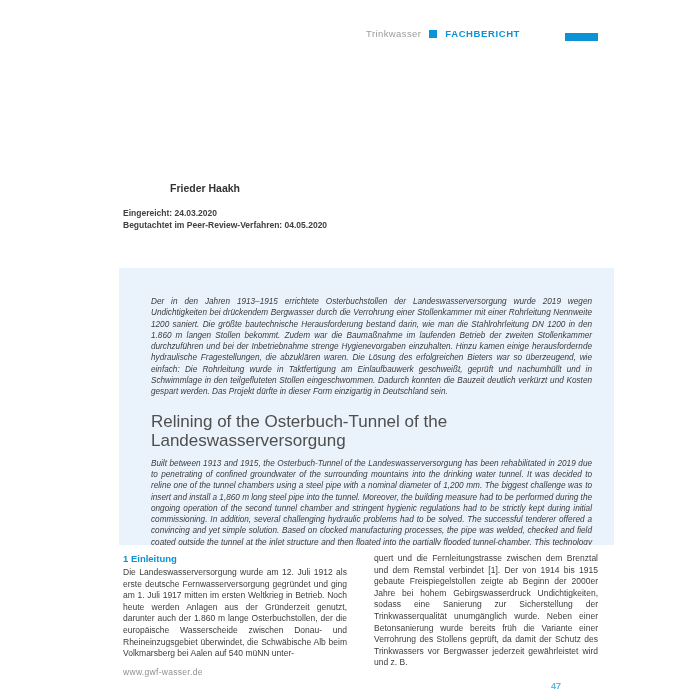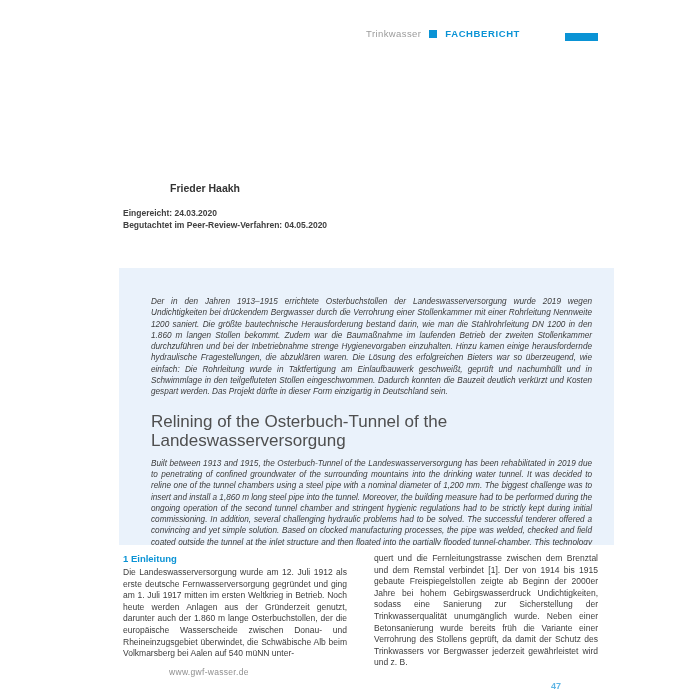--- a/index.html
+++ b/index.html
@@ -132,21 +132,20 @@
   }
 
   
   .footer-site {
     position: absolute;
     top: 667px;
     left: 123px;
     font-size: 8.5px;
     color: #8f8f8f;
     letter-spacing: 0.3px;
-    margin-left: 46px;
   }
   .footer-page {
     position: absolute;
     top: 681px;
     left: 551px;
     font-size: 9px;
     font-weight: bold;
     color: var(--pagenum-blue, #5fb5e5);
   }
 </style>

